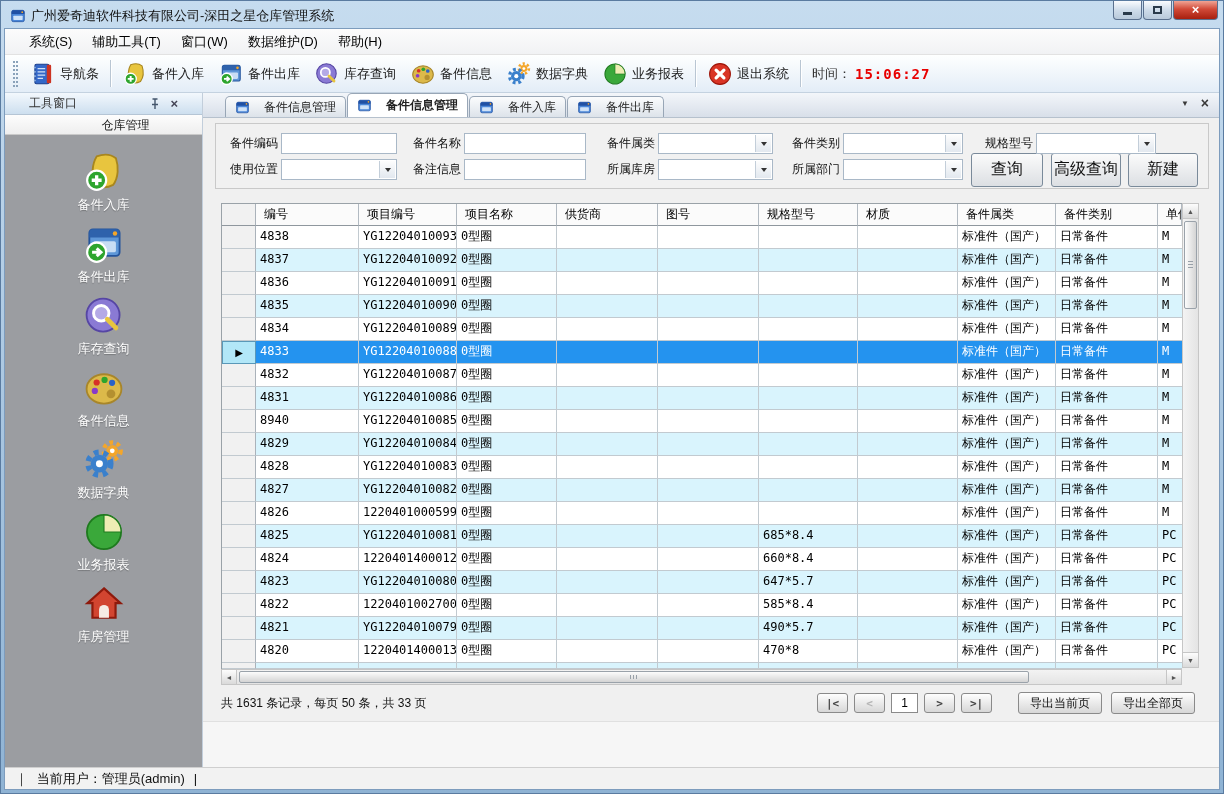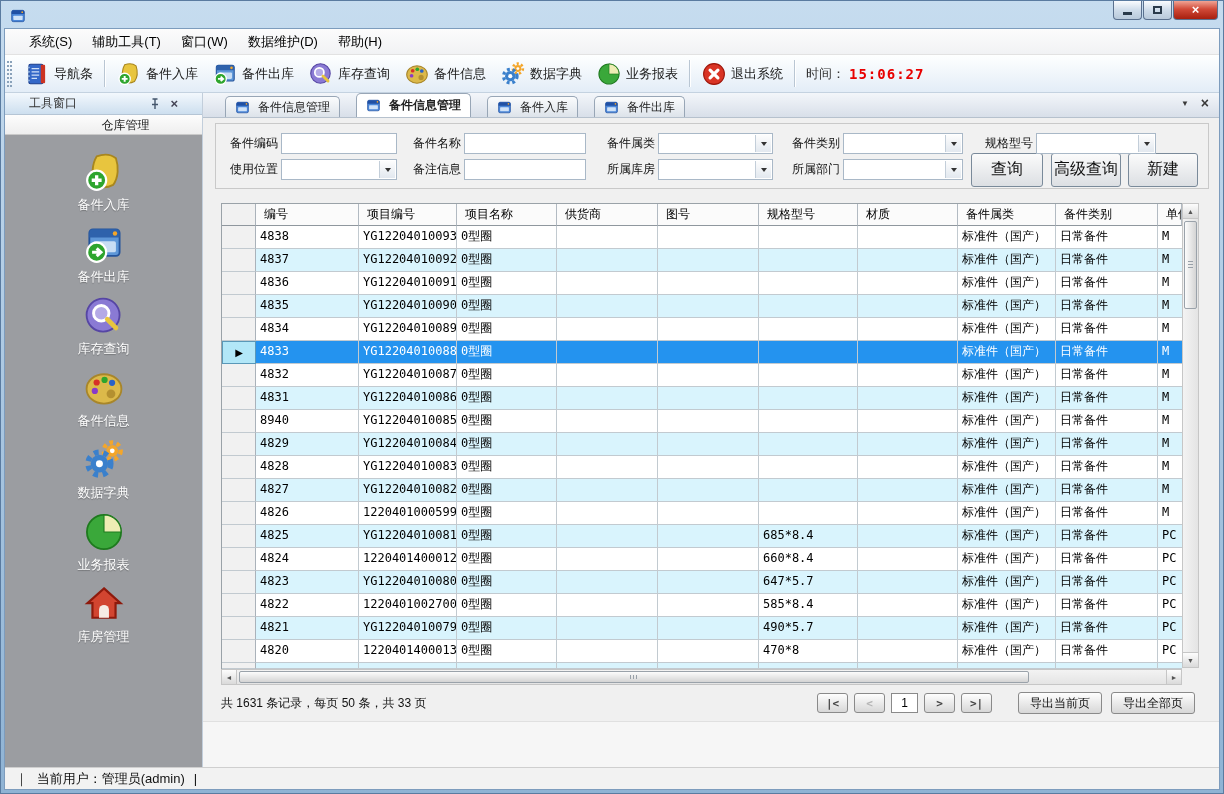--- a/index.html
+++ b/index.html
@@ -11,21 +11,21 @@
   .winbtns{margin-left:auto;display:flex;align-self:flex-start;margin-top:-3px;}
   .wb{height:19px;display:flex;align-items:center;justify-content:center;border:1px solid #5a708e;border-top:none;background:linear-gradient(#fafcfe,#cfdcea 50%,#b8c9da);border-radius:0 0 4px 4px;margin-left:1px;cursor:pointer;}
   .wb.min,.wb.max{width:29px;}
   .wb.close{width:45px;background:linear-gradient(#f0a494,#d14a38 45%,#a81f0e);color:#fff;font-weight:bold;font-size:13px;line-height:14px;}
   .minbar{width:9px;height:3px;background:#2a3a4a;margin-top:6px;}
   .maxbox{width:9px;height:8px;border:2px solid #2a3a4a;}
   
   .appbody{flex:1;display:flex;flex-direction:column;border:1px solid #7d9cbd;background:#f0f0f0;min-height:0;}
   .menubar{height:26px;background:linear-gradient(#fcfcfc,#f1f2f4);border-bottom:1px solid #e2e2e2;display:flex;align-items:center;padding-left:14px;font-size:13px;}
   .menu-item{padding:4px 10px;cursor:default;}
-  .toolbar{height:38px;background:linear-gradient(#feffff,#e3edf7);border-bottom:1px solid #c4d2e0;display:flex;align-items:center;padding-left:0;}
+  .toolbar{height:38px;background:linear-gradient(#feffff,#e3edf7);border-bottom:1px solid #c4d2e0;display:flex;align-items:center;padding-left:6px;}
   .tgrip{width:5px;height:26px;border-left:2px dotted #8aa2ba;border-right:2px dotted #8aa2ba;margin:0 5px 0 2px;}
   .titem{display:flex;align-items:center;gap:4px;padding:2px 7px;font-size:13px;color:#1a1a1a;cursor:pointer;border-radius:2px;}
   .tsep{width:1px;height:27px;background:#b9c6d3;box-shadow:1px 0 0 #fff;margin:0 4px;}
   .ico{display:inline-block;}
   .ico svg{width:100%;height:100%;display:block;}
   .time-label{font-size:13px;color:#333;margin-left:7px;}
   .time-value{font-size:14px;color:var(--timec);font-weight:bold;font-family:"DejaVu Sans Mono",monospace;letter-spacing:1px;margin-left:4px;}
   
   .main{flex:1;display:flex;min-height:0;}
   .sidebar{width:198px;background:#9b9da1;border-right:1px solid #c2cedb;display:flex;flex-direction:column;}
@@ -34,21 +34,21 @@
   .sb-pin{width:14px;height:14px;cursor:pointer;margin-right:8px;}
   .sb-close{font-size:13px;font-weight:bold;color:#445;cursor:pointer;line-height:12px;}
   .sb-group{height:20px;background:linear-gradient(#fdfdfd,#eeeeee);border-bottom:1px solid #c9c9c9;text-align:center;font-size:12px;line-height:20px;color:#222;padding-left:44px;}
   .sb-body{flex:1;padding-top:15px;display:flex;flex-direction:column;align-items:center;overflow:hidden;}
   .sbitem{display:flex;flex-direction:column;align-items:center;margin-bottom:8px;cursor:pointer;}
   .sbitem .ico{width:44px;height:44px;}
   .sbitem .lbl{color:#fff;font-size:13px;margin-top:2px;text-shadow:0 1px 1px rgba(0,0,0,.3);}
   .content{flex:1;display:flex;flex-direction:column;min-width:0;background:#f0f0f0;}
   
   .tabstrip{height:25px;background:linear-gradient(#f3f6fa,#d8dfe9);border-bottom:1px solid #b6c1cd;display:flex;align-items:flex-end;padding-left:22px;position:relative;flex-shrink:0;}
-  .tab{height:21px;display:flex;align-items:center;gap:8px;padding:4px 9px;font-size:12px;color:#222;background:linear-gradient(#fbfcfd,#dde3ea);border:1px solid #98a6b6;border-bottom:none;border-radius:5px 5px 0 0;margin-right:16px;cursor:pointer;}
+  .tab{height:21px;display:flex;align-items:center;gap:14px;padding:4px 9px;font-size:12px;color:#222;background:linear-gradient(#fbfcfd,#dde3ea);border:1px solid #98a6b6;border-bottom:none;border-radius:5px 5px 0 0;margin-right:1px;cursor:pointer;}
   .tab .ico{width:15px;height:15px;}
   .tab.active{height:24px;background:#fff;font-weight:bold;}
   .tab-ctrls{position:absolute;right:10px;top:5px;display:flex;align-items:center;gap:12px;color:#3a3a3a;}
   .tab-dd{font-size:8px;cursor:pointer;}
   .tab-x{font-size:14px;font-weight:bold;line-height:10px;cursor:pointer;}
   
   .formpanel{margin:5px 10px 0 12px;border:1px solid #c9c9c9;background:#f1f1f1;padding:9px 8px 8px 10px;flex-shrink:0;}
   .frow{display:flex;align-items:center;height:21px;margin-bottom:5px;}
   .frow:last-child{margin-bottom:0;}
   .flabel{width:52px;margin-right:3px;font-size:12px;color:#111;text-align:right;white-space:pre;flex-shrink:0;}
@@ -107,20 +107,21 @@
 <div class="win">
   <div class="titlebar">
     <span class="ico" style="width:16px;height:16px;" id="title-icon">
         <svg viewBox="0 0 24 24">
           <rect x="2.5" y="3.5" width="19" height="17" rx="2.5" fill="#4a86d8" stroke="#1a4a9c"></rect>
           <path d="M2.5 9h19V6a2.5 2.5 0 0 0-2.5-2.5H5A2.5 2.5 0 0 0 2.5 6Z" fill="#2050a4"></path>
           <circle cx="18.3" cy="6.2" r="1.3" fill="#f4a62a"></circle>
           <rect x="5" y="11.5" width="14" height="6.5" rx="1" fill="#cfe2f8"></rect>
         </svg>
       </span>
+    <span class="title-text">广州爱奇迪软件科技有限公司-深田之星仓库管理系统</span>
     <span class="winbtns">
       <span class="wb min">
           <i class="minbar"></i>
         </span>
       <span class="wb max">
           <i class="maxbox"></i>
         </span>
       <span class="wb close">×</span>
     </span>
   </div>

